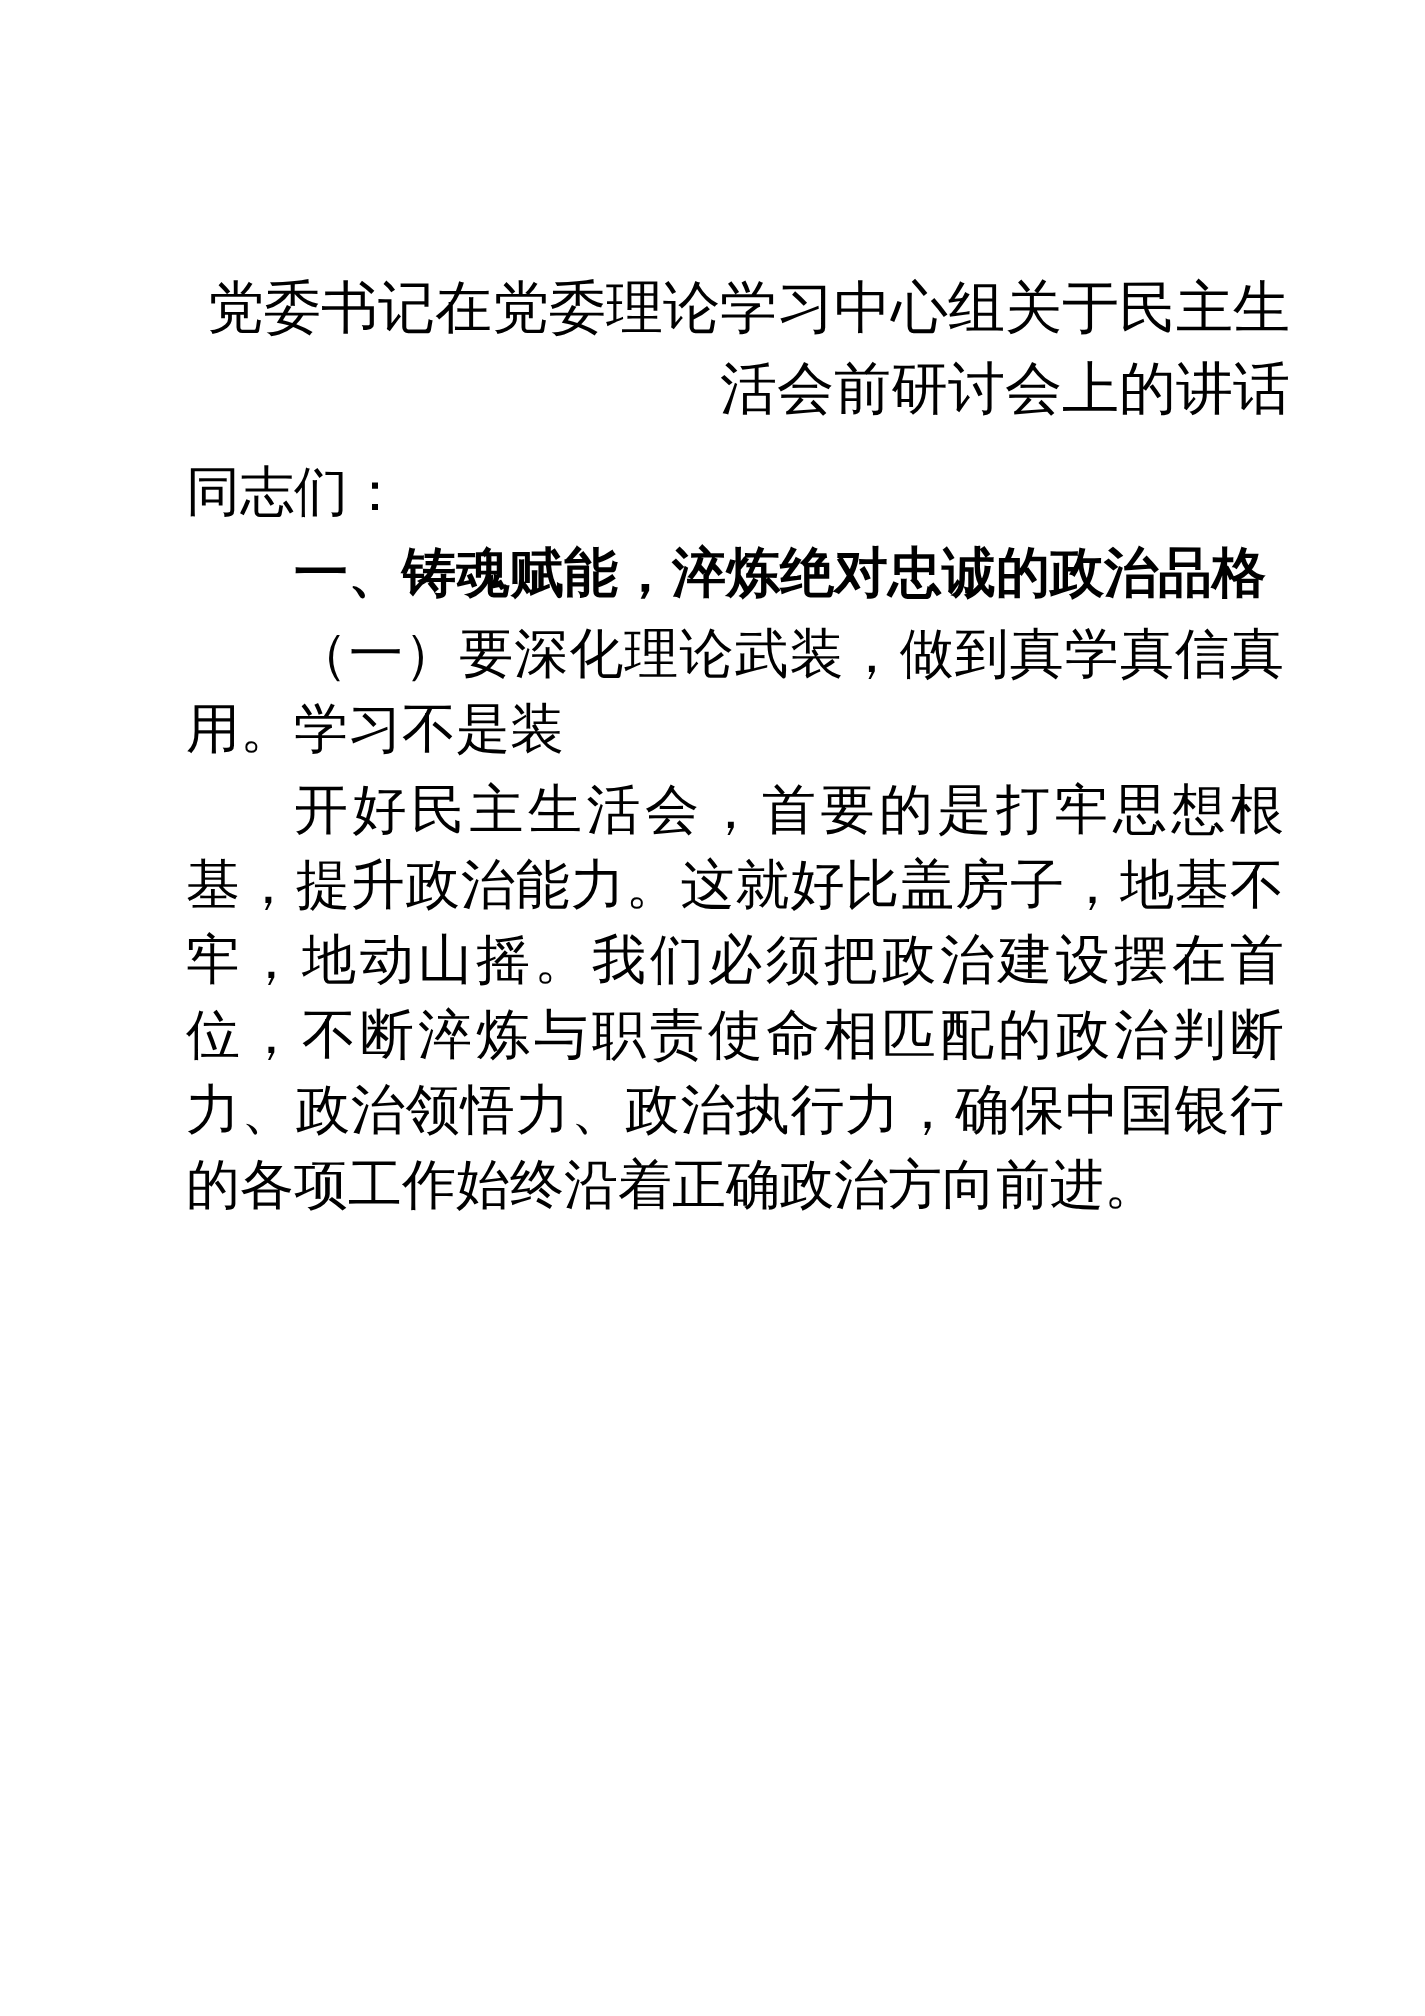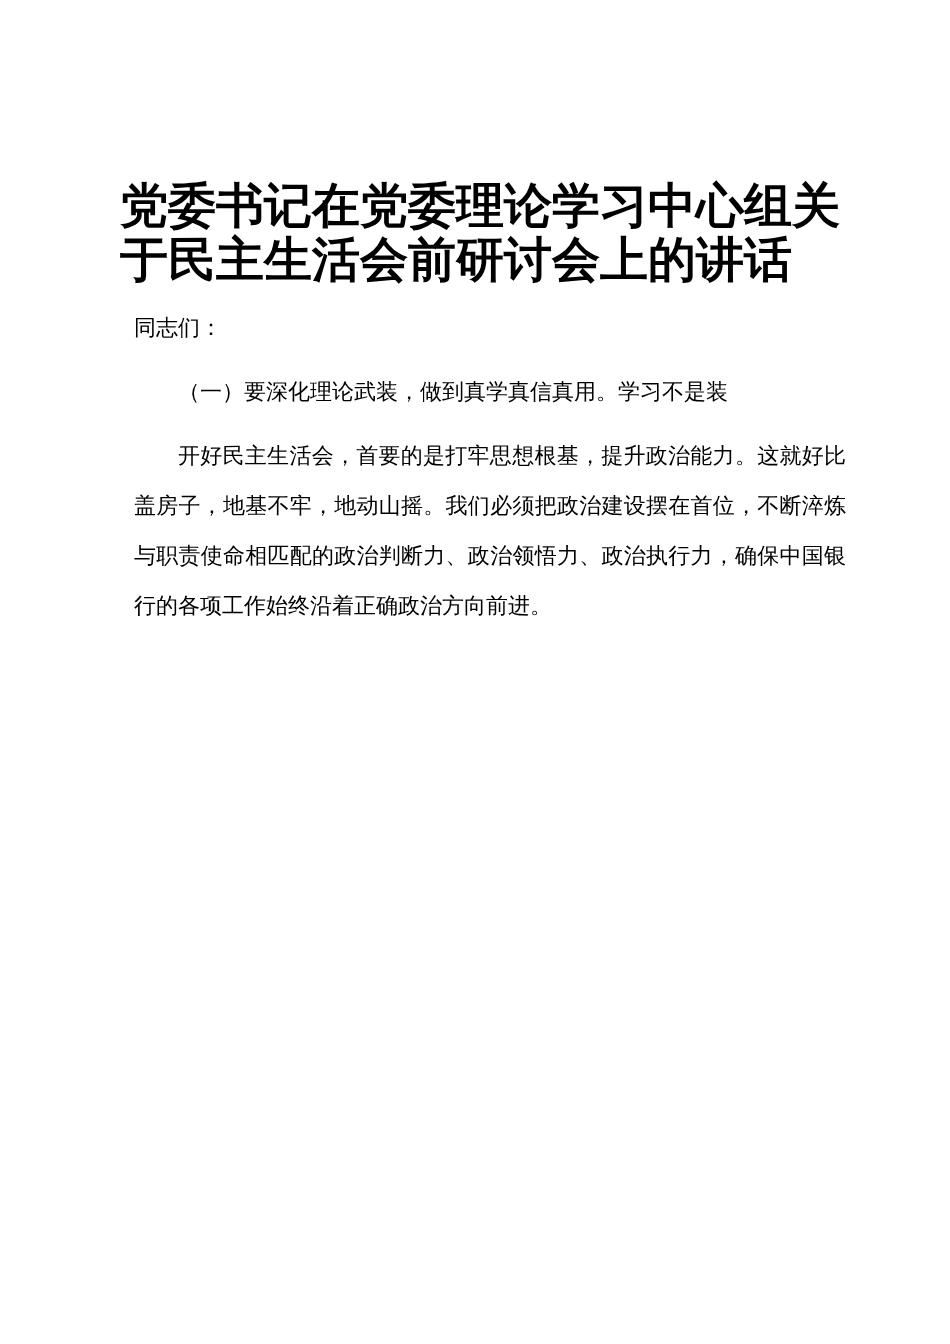--- a/index.html
+++ b/index.html
@@ -15,51 +15,52 @@
     overflow: hidden;
   }
   .page {
     box-sizing: border-box;
     width: 950px;
     height: 1344px;
     padding: 179px 90px 0 120px; 
     background: #ffffff;
   }
   .doc-title {
-    font-size: 48px;
+    font-size: 38px;
     line-height: 54px;
-    font-weight: 700;
-    text-align: left;
+    font-weight: 400;
+    text-align: right;
     margin: 0 0 16px 0;
     letter-spacing: 0;
   }
   .para {
-    font-size: 22px;
+    font-size: 36px;
     line-height: 50px;
     text-align: justify;
     text-justify: inter-ideograph;
-    margin: 14px;
+    margin: 4px;
     text-indent: 2em;
     word-break: break-all;
   }
   .para.salutation {
     text-indent: 0;
   }
   .para.heading {
     font-weight: 700;
   }
 </style>
 </head>
 <body>
 
 <div class="page">
 
   <h1 class="doc-title">党委书记在党委理论学习中心组关于民主生活会前研讨会上的讲话</h1>
 
   <p class="para salutation">同志们：</p>
 
 
+  <p class="para heading">一、铸魂赋能，淬炼绝对忠诚的政治品格</p>
 
   <p class="para">（一）要深化理论武装，做到真学真信真用。学习不是装</p>
 
   <p class="para">开好民主生活会，首要的是打牢思想根基，提升政治能力。这就好比盖房子，地基不牢，地动山摇。我们必须把政治建设摆在首位，不断淬炼与职责使命相匹配的政治判断力、政治领悟力、政治执行力，确保中国银行的各项工作始终沿着正确政治方向前进。</p>
 
 </div>
 
 </body></html>

